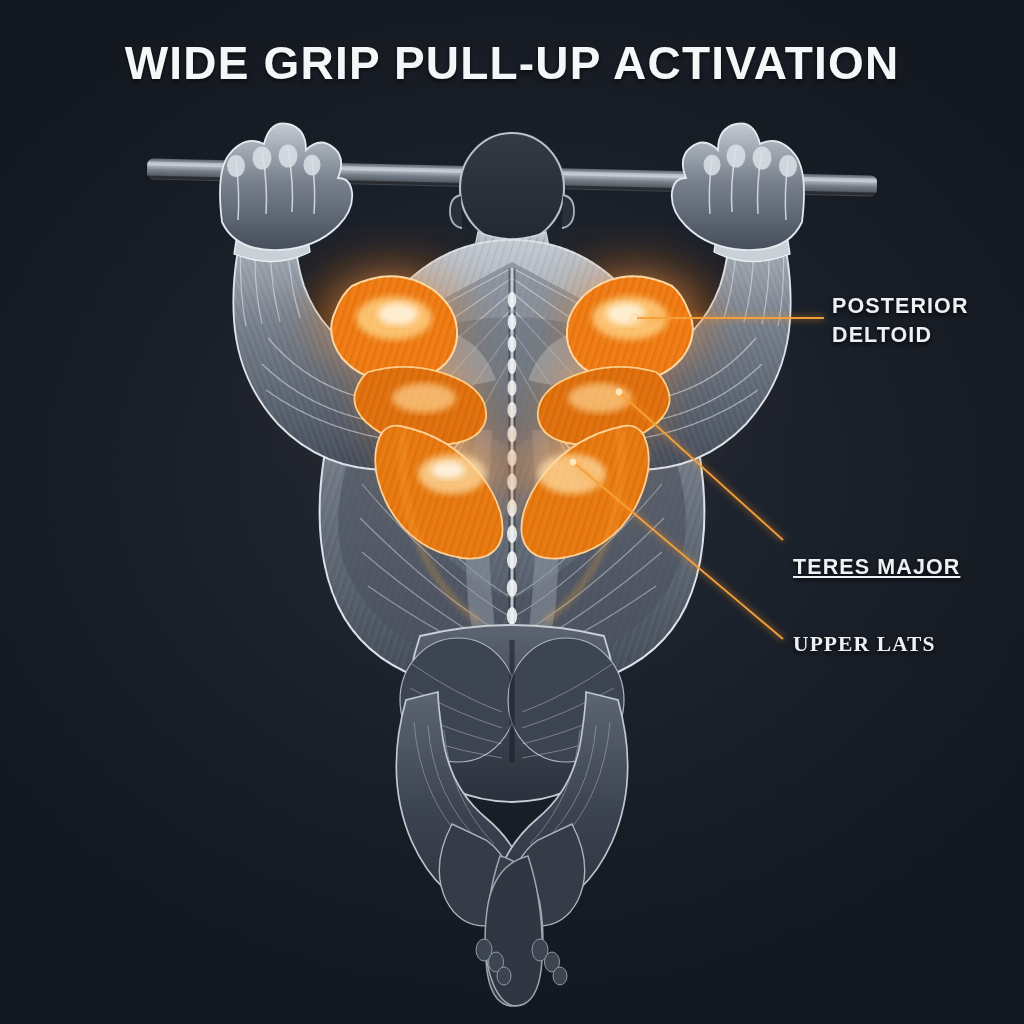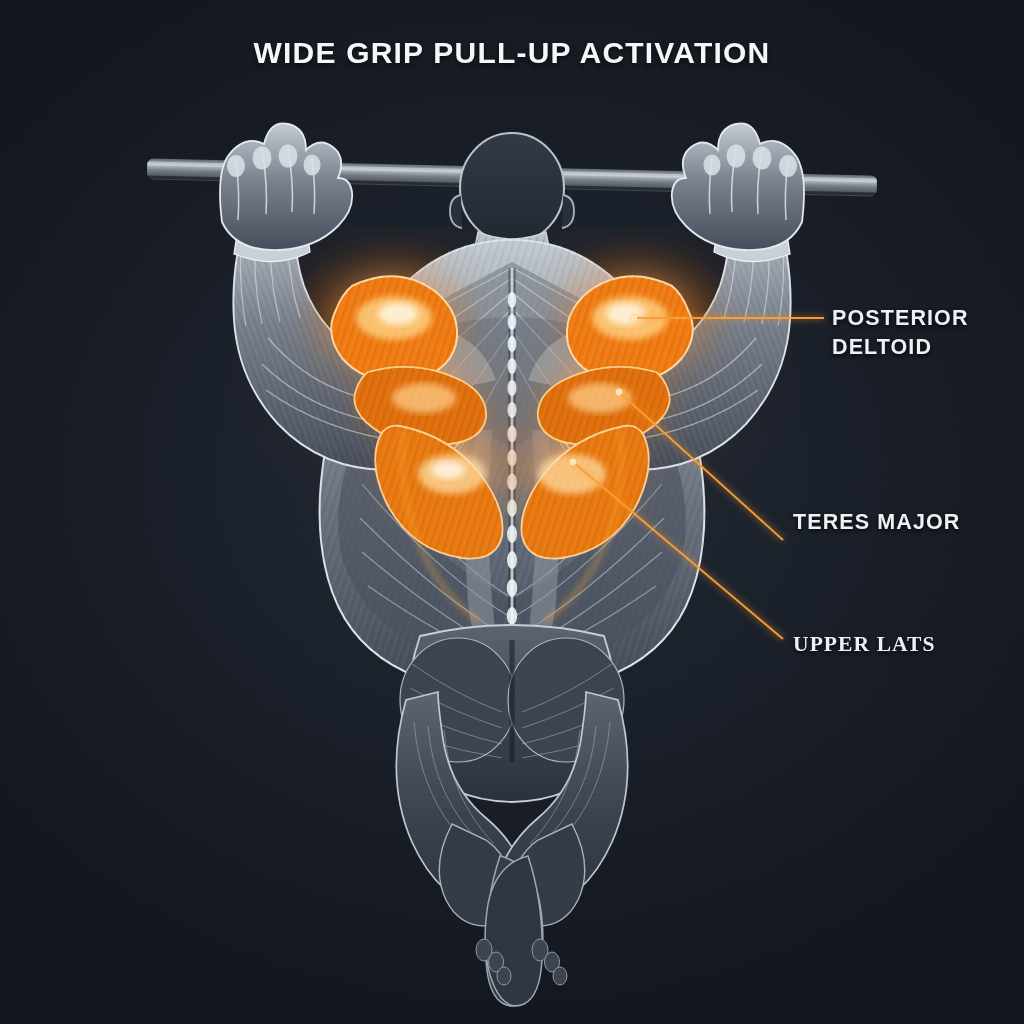--- a/index.html
+++ b/index.html
@@ -18,34 +18,34 @@
   #stage::after{
     content:""; position:absolute; inset:0; pointer-events:none;
     background:
       repeating-linear-gradient(0deg, rgba(255,255,255,.012) 0 1px, rgba(0,0,0,0) 1px 3px),
       repeating-linear-gradient(90deg, rgba(255,255,255,.008) 0 1px, rgba(0,0,0,0) 1px 4px);
     mix-blend-mode:overlay; opacity:.55;
   }
   #title{
     position:absolute; left:0; right:0; top:36px;
     text-align:center;
-    font-size:30px; font-weight:700; letter-spacing:1.2px;
+    font-size:46px; font-weight:700; letter-spacing:1.2px;
     color:#f4f6f8;
     text-shadow:0 2px 5px rgba(0,0,0,.75), 0 0 18px rgba(255,255,255,.07);
     white-space:nowrap;
   }
   .lbl{
     position:absolute;
     font-size:21.5px; font-weight:700; letter-spacing:1.1px;
     color:#eef1f4; line-height:1.33;
     text-shadow:0 2px 4px rgba(0,0,0,.85);
     white-space:pre-line;
   }
-  #lbl-pd{ left:832px; top:304px; }
-  #lbl-tm{ left:793px; top:508px; }
+  #lbl-pd{ left:832px; top:292px; }
+  #lbl-tm{ left:793px; top:553px;text-decoration:underline; }
   #lbl-ul{ left:793px; top:630px;font-family:Liberation Serif, serif; }
 
   svg{ position:absolute; inset:0; width:1024px; height:1024px; display:block; }
 </style>
 </head>
 <body>
 
 <div id="stage">
 
   <svg viewBox="0 0 1024 1024">

